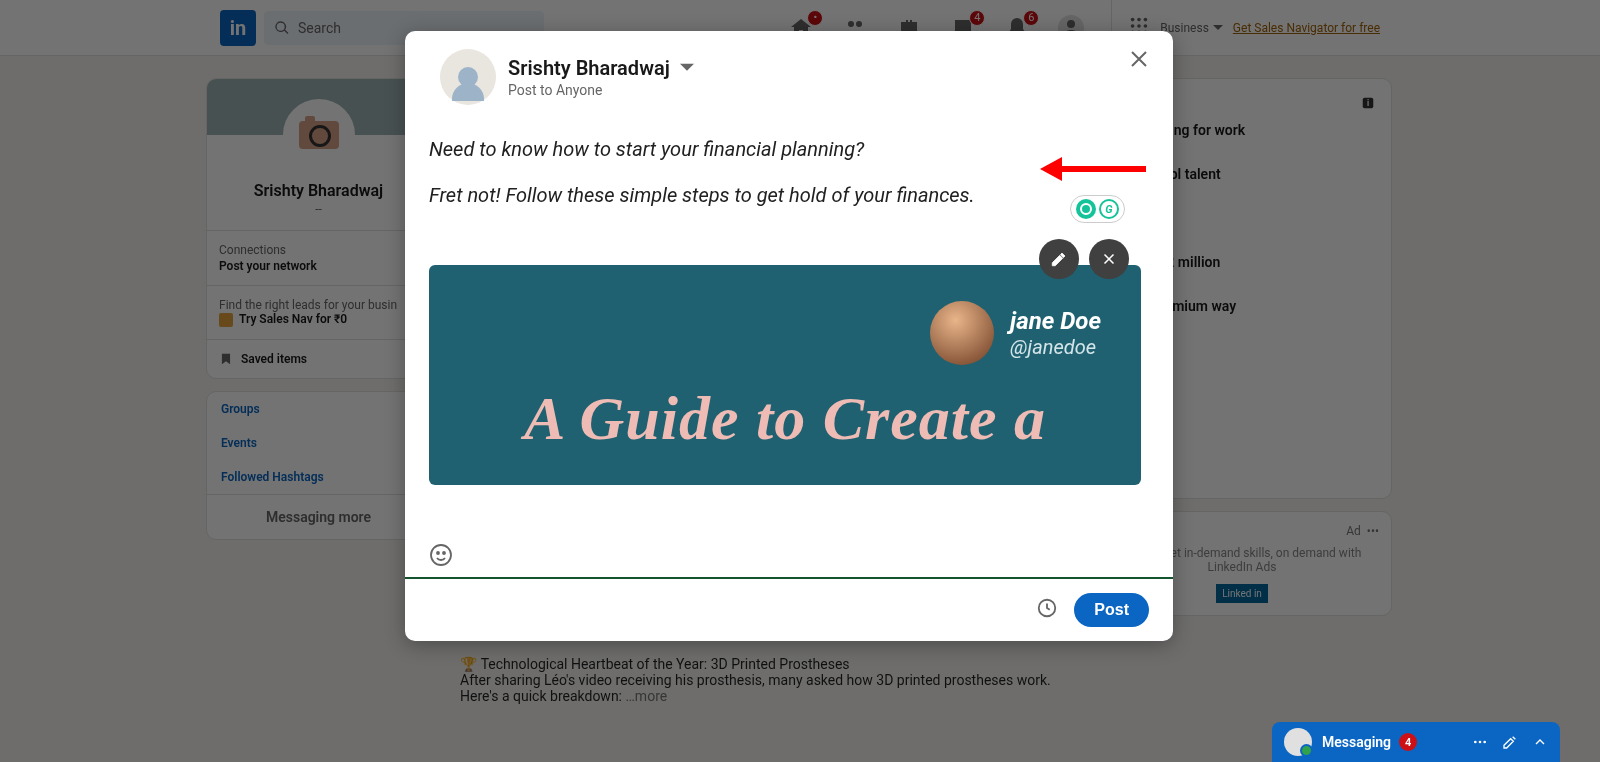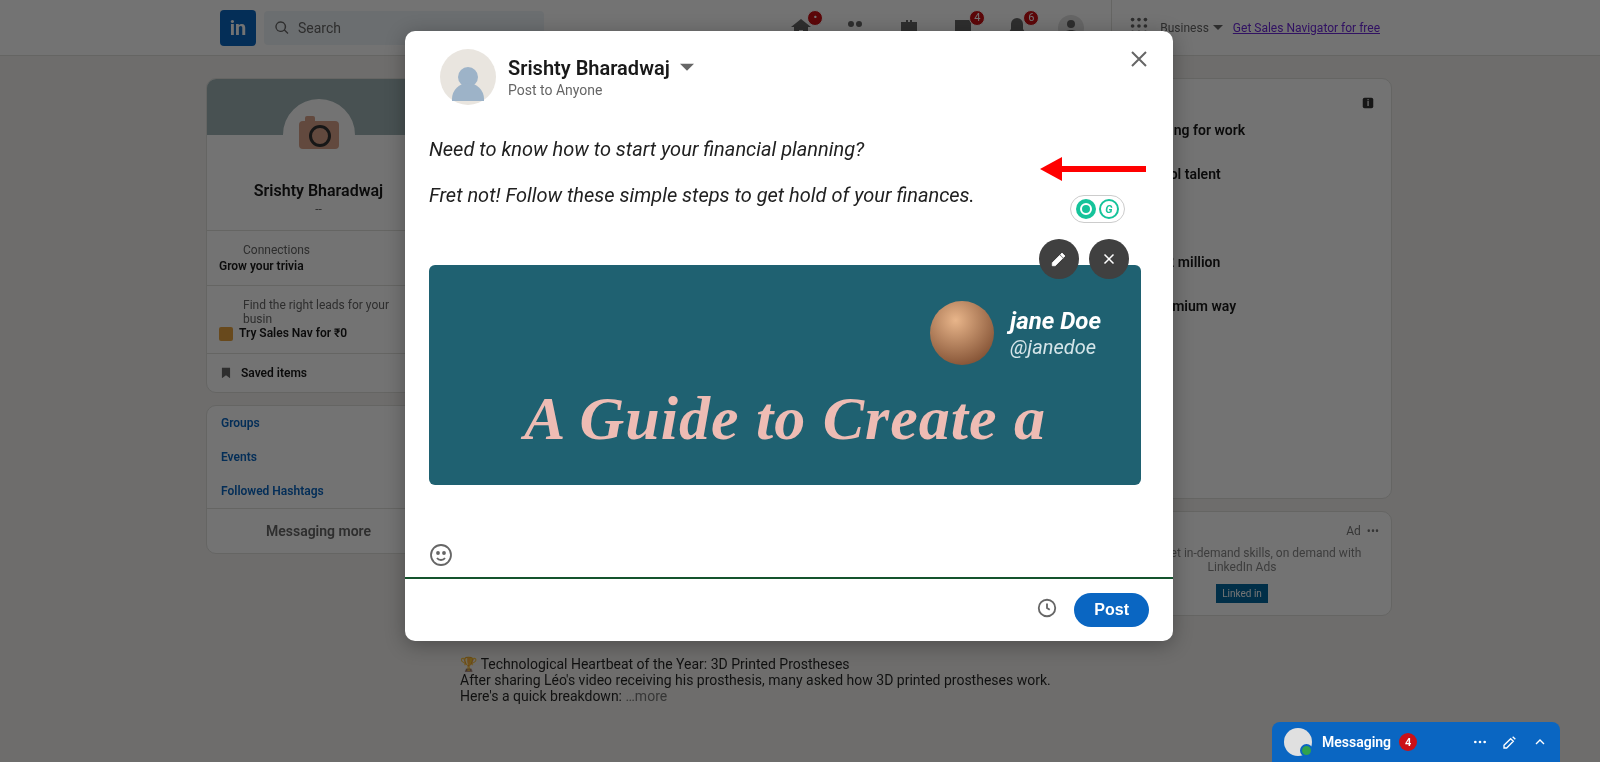--- a/index.html
+++ b/index.html
@@ -67,21 +67,21 @@
     width: 26px; height:26px; border-radius: 50%;
     background: #e0e0e0;
     display:flex;align-items:center;justify-content:center;
   }
   .nav-right {
     display:flex; align-items:center; gap: 10px; border-left:1px solid #e0dfdc; padding-left:16px; height:56px;
   }
   .apps-icon svg { width:22px; height:22px; fill:#666;}
   .biz { display:flex; align-items:center; font-size:12px; color:#666; gap:4px;}
   .sales-nav-link {
-    font-size: 12px; color:#6d28d9; text-decoration:underline;
+    font-size: 12px; color:#a16207; text-decoration:underline;
     text-align:center;
   }
 
   
   .dimmer {
     position:absolute; inset:0;
     background: rgba(0,0,0,0.55);
   }
 
   
@@ -97,21 +97,21 @@
     margin:-36px auto 0; display:flex;align-items:center;justify-content:center;
   }
   .camera {
     width:40px;height:28px;background:#d9a28a;border-radius:4px;position:relative;
   }
   .camera::before{content:'';position:absolute;width:16px;height:16px;border:3px solid #333;border-radius:50%;top:4px;left:10px;}
   .camera::after{content:'';position:absolute;width:10px;height:6px;background:#d9a28a;top:-5px;left:6px;border-radius:2px 2px 0 0;}
   .profile-name { text-align:center; font-weight:600; font-size:16px; margin:10px 0 2px;}
   .profile-sub { text-align:center;color:#666;font-size:12px;margin-bottom:14px;}
   .sect { border-top:1px solid #e0dfdc; padding:12px;}
-  .sect .lbl{font-size:12px;color:#666;margin-left:24px;}
+  .sect .lbl{font-size:12px;color:#666;}
   .sect .bold{font-size:12px;font-weight:600;margin-top:2px;}
   .try-sales {font-size:12px;font-weight:600;}
   .gold{display:inline-block;width:14px;height:14px;background:#e7a33e;border-radius:2px;margin-right:6px;vertical-align:middle;}
   .saved {display:flex;align-items:center;gap:8px;font-size:12px;font-weight:600;}
   .saved svg{width:14px;height:14px;fill:#666;}
   .links-card a{display:block;padding:10px 14px;color:#0a66c2;font-size:12px;font-weight:600;text-decoration:none;}
   .discover{border-top:1px solid #e0dfdc;text-align:center;padding:14px;color:#666;font-weight:600;font-size:14px;}
 
   
   .right-col {
@@ -335,21 +335,21 @@
 <div class="left-col">
   <div class="card">
     <div class="cover"></div>
     <div class="avatar-circle">
         <div class="camera"></div>
       </div>
     <div class="profile-name">Srishty Bharadwaj</div>
     <div class="profile-sub">--</div>
     <div class="sect">
       <div class="lbl">Connections</div>
-      <div class="bold">Grow your trivia</div>
+      <div class="bold">Post your network</div>
     </div>
     <div class="sect">
       <div class="lbl">Find the right leads for your busin</div>
       <div class="try-sales"><span class="gold"></span><span>Try Sales Nav for ₹0</span></div>
     </div>
     <div class="sect">
       <div class="saved">
         <svg viewBox="0 0 24 24">
             <path d="M5 3h14v18l-7-5-7 5z"></path>
           </svg>

